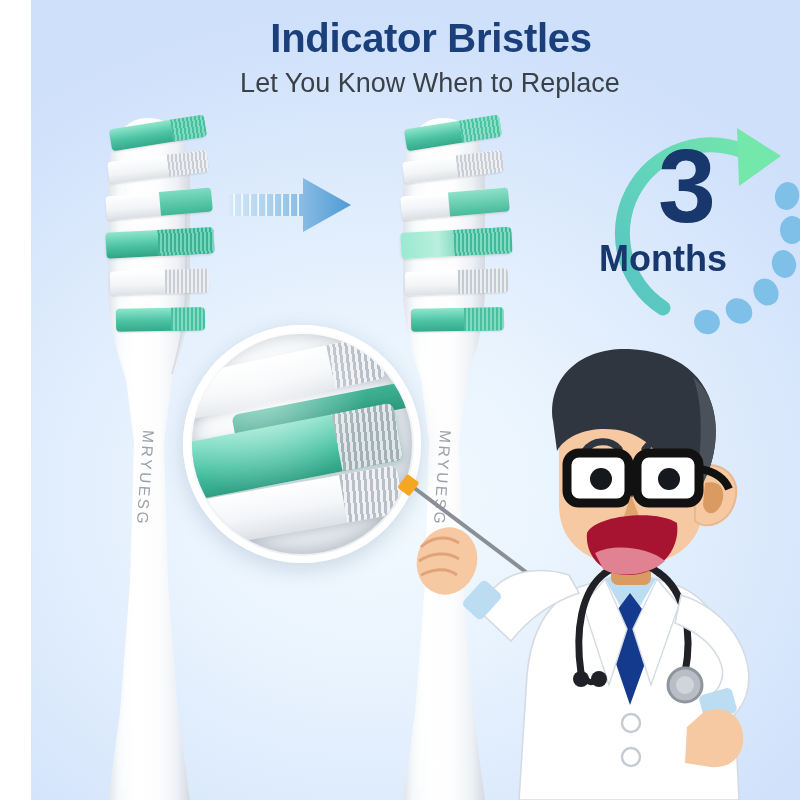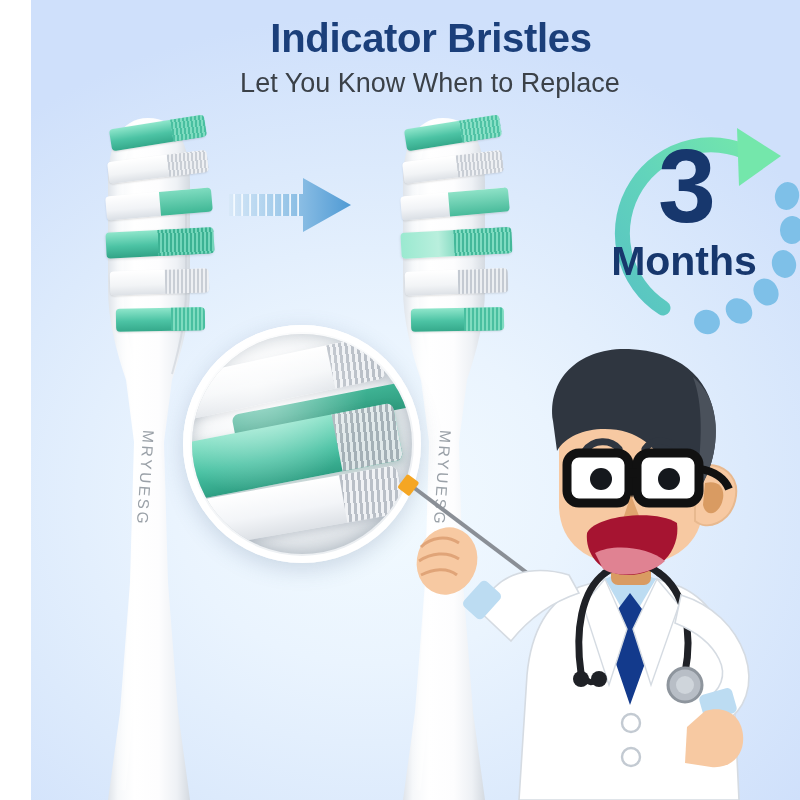--- a/index.html
+++ b/index.html
@@ -50,22 +50,22 @@
     box-shadow:inset 0 0 16px rgba(120,135,150,.5);
   }
   .mtuft{position:absolute;border-radius:7px;}
   
   .badge{position:absolute;left:560px;top:112px;width:222px;height:222px;}
   .badge .num{
     position:absolute;left:36px;top:22px;width:120px;text-align:center;
     font-size:104px;font-weight:bold;color:#17376d;line-height:1;
   }
   .badge .unit{
-    position:absolute;left:8px;top:126px;width:170px;text-align:center;
-    font-size:41px;font-weight:bold;color:#17376d;
+    position:absolute;left:8px;top:126px;width:170px;
+    font-size:36px;font-weight:bold;color:#17376d;
   }
   
   .doctor{position:absolute;left:478px;top:355px;width:322px;height:445px;}
 </style>
 </head>
 <body>
 
 <div id="stage">
 
   <div class="title">Indicator Bristles</div>

